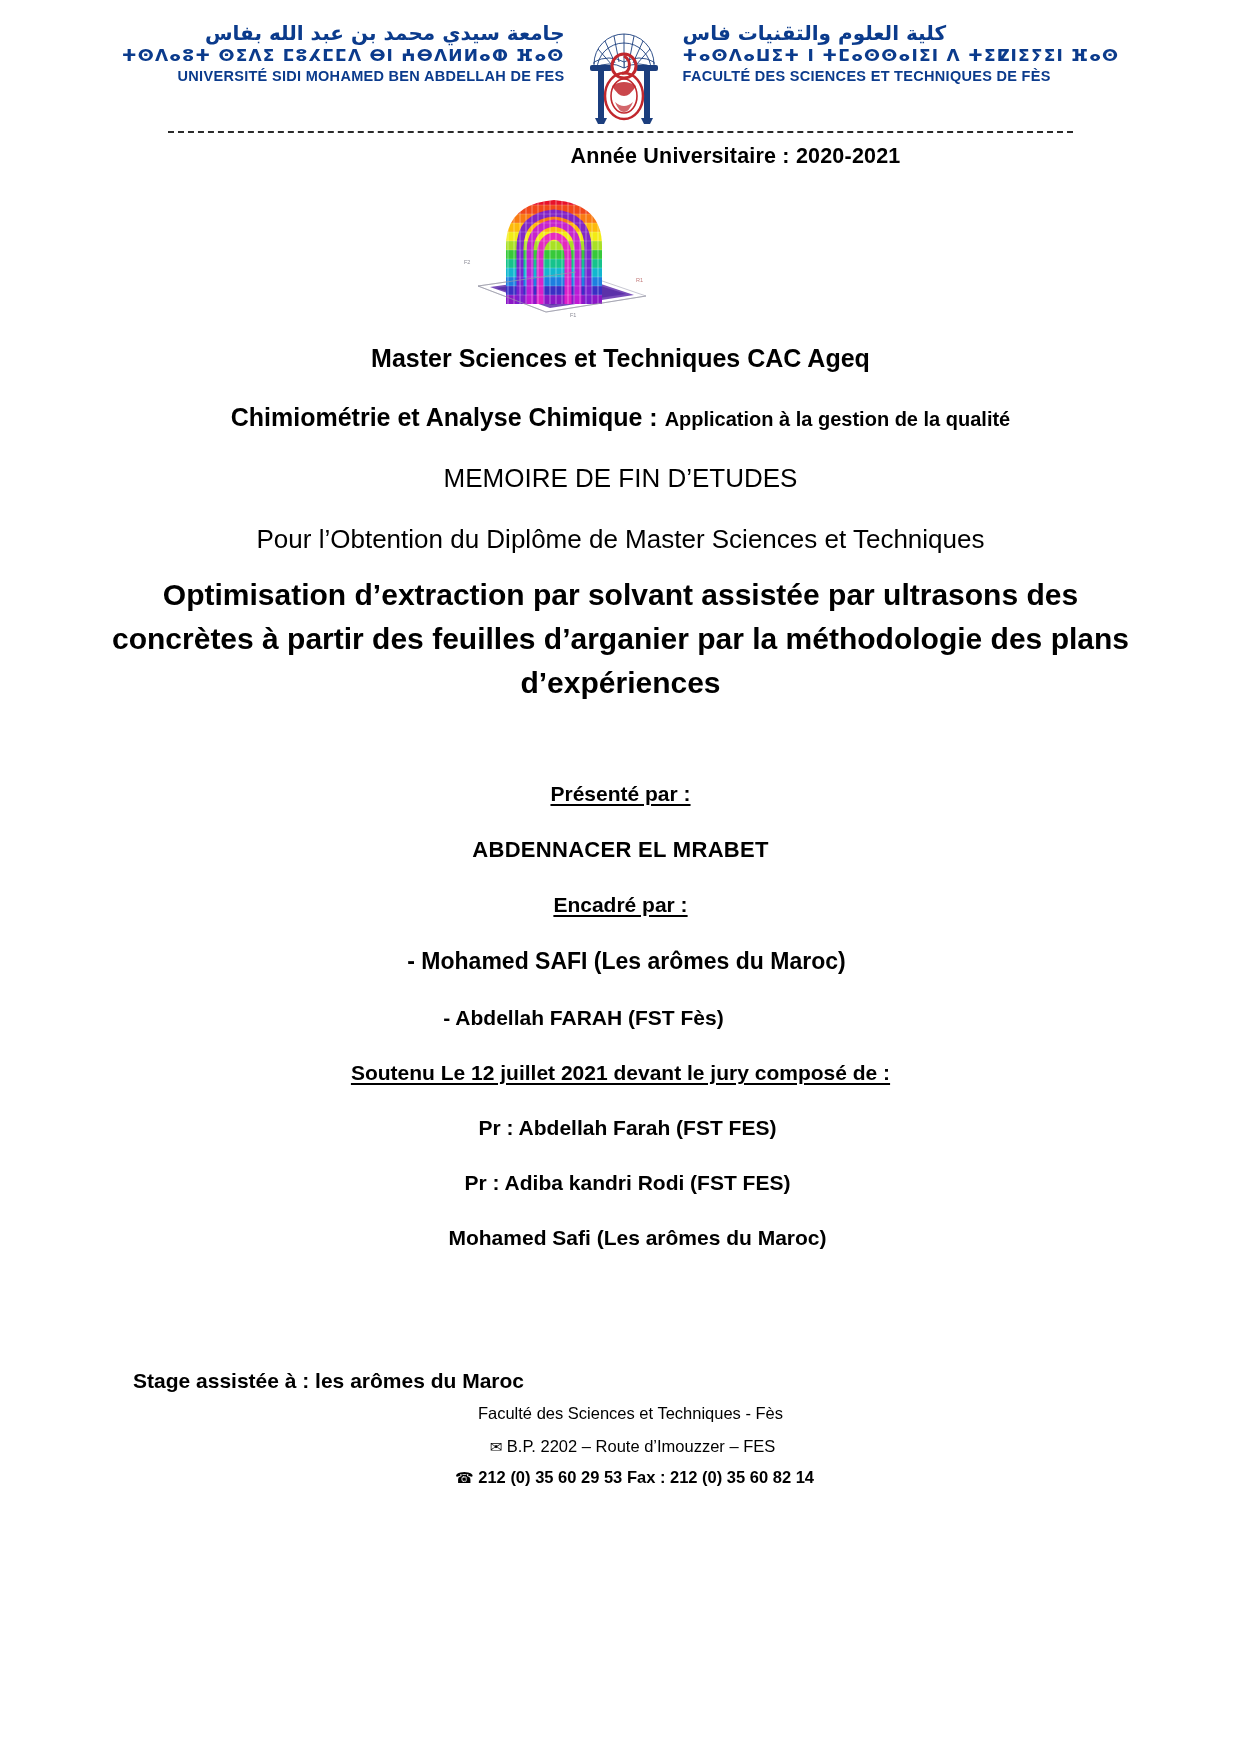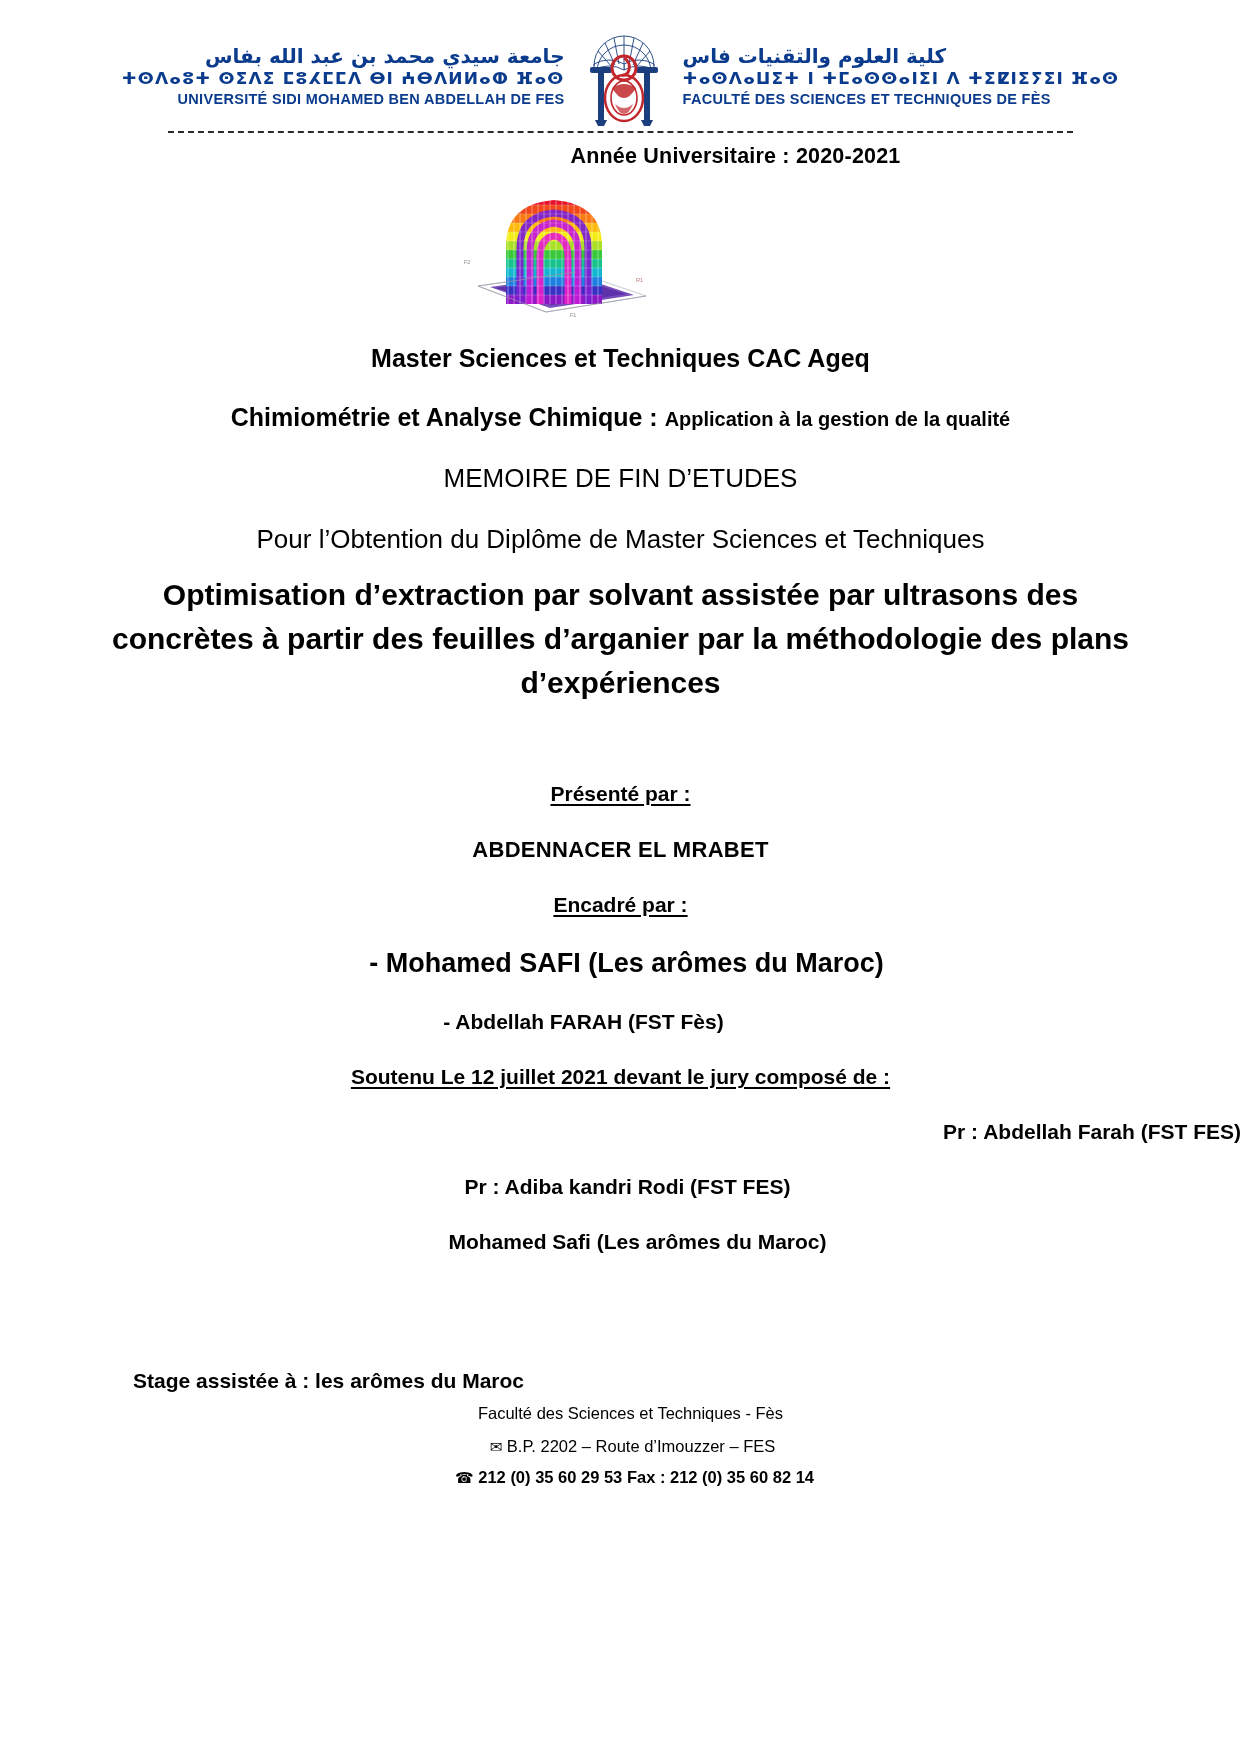--- a/index.html
+++ b/index.html
@@ -17,21 +17,21 @@
   }
 
   
   .header {
     position: absolute;
     top: 22px;
     left: 0;
     width: 1241px;
     height: 108px;
     display: flex;
-    align-items: center;
+    align-items: flex-start;
     justify-content: center;
     gap: 10px;
   }
   .uni-block {
     text-align: right;
     line-height: 1.12;
     padding-right: 6px;
   }
   .fac-block {
     text-align: left;
@@ -160,42 +160,42 @@
     font-weight: bold;
     margin-top: 31px;
     letter-spacing: 0.3px;
   }
   .l-encadre {
     font-size: 21px;
     font-weight: bold;
     margin-top: 30px;
   }
   .l-sup1 {
-    font-size: 27px;
+    font-size: 23px;
     font-weight: bold;
     margin-top: 31px;
     padding-left: 12px;
   }
   .l-sup2 {
     font-size: 21px;
     font-weight: bold;
     margin-top: 31px;
     padding-right: 74px;
   }
   .l-soutenu {
     font-size: 21px;
     font-weight: bold;
     margin-top: 31px;
   }
   .l-jury {
     font-size: 21px;
     font-weight: bold;
     margin-top: 31px;
   }
-  .l-jury.j1 { padding-left: 14px; text-align: right; }
+  .l-jury.j1 { padding-left: 14px; }
   .l-jury.j2 { padding-left: 14px; }
   .l-jury.j3 { padding-left: 14px; }
   .l-jury.j4 { padding-left: 34px; }
 
   
   .stage {
     position: absolute;
     top: 1369px;
     left: 133px;
     font-size: 21px;

